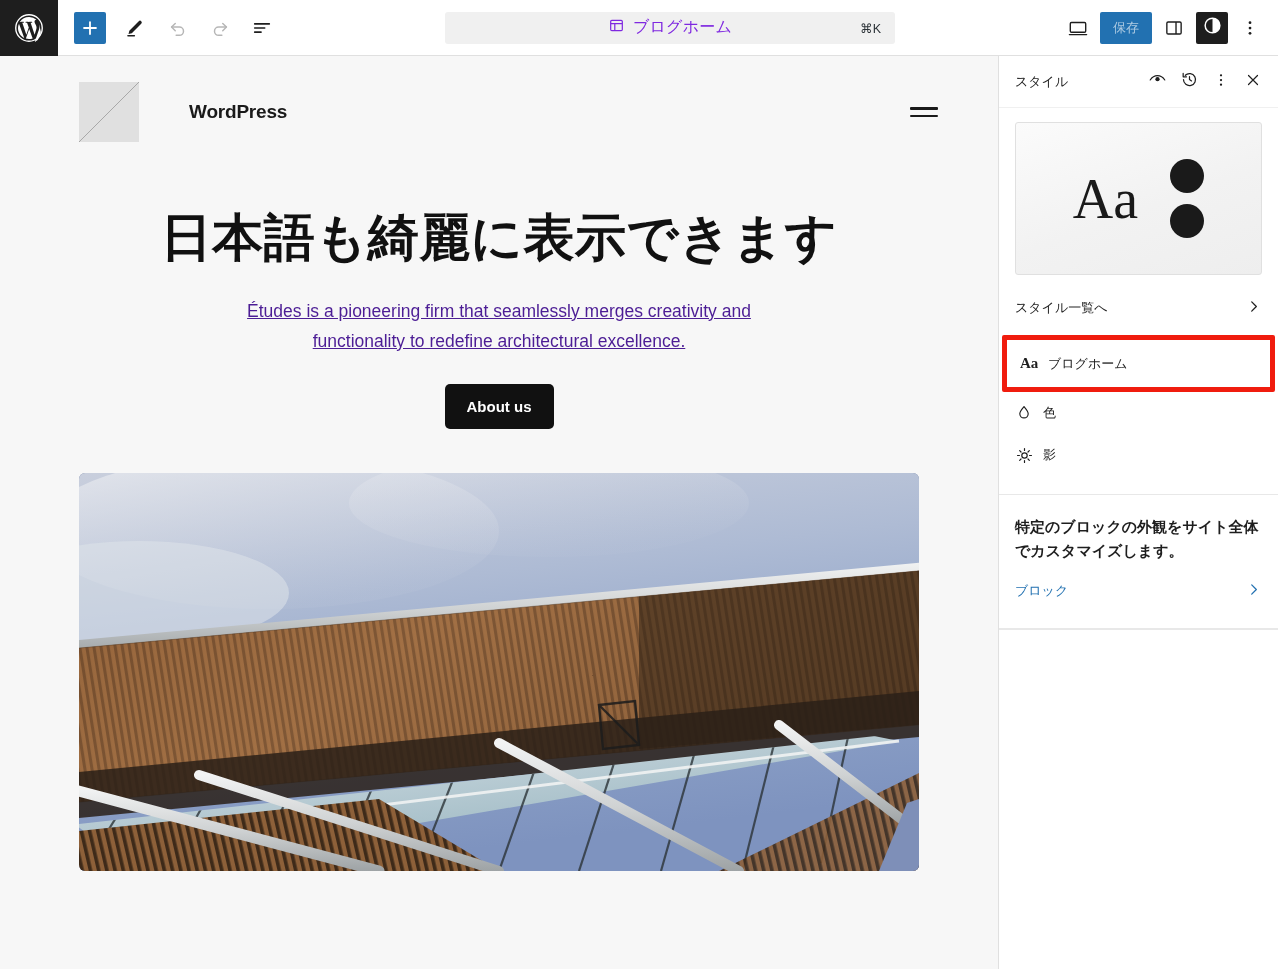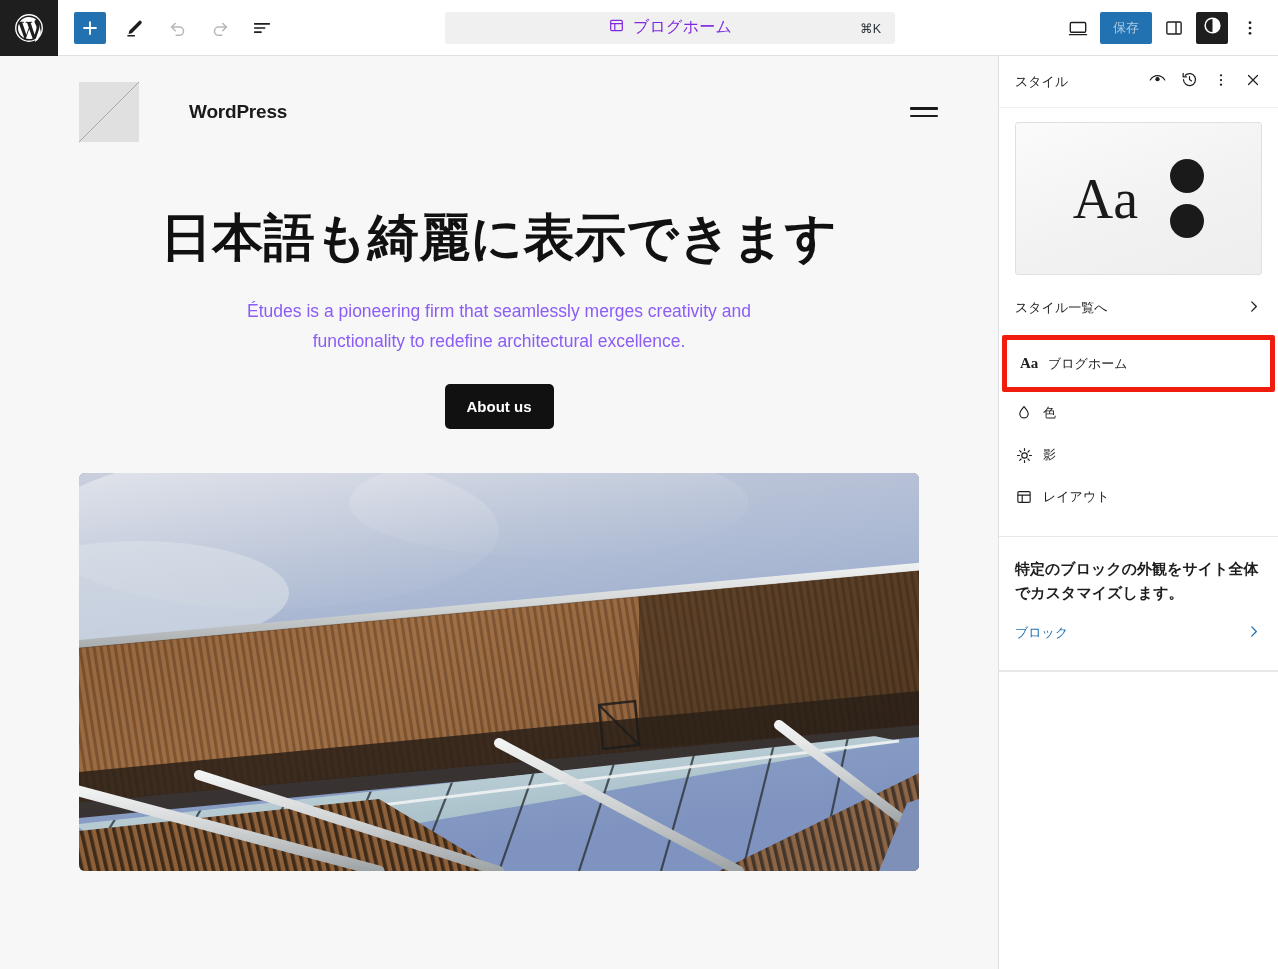--- a/index.html
+++ b/index.html
@@ -149,21 +149,22 @@
     font-weight: bold;
     color: #111111;
     letter-spacing: 0.5px;
     line-height: 1.25;
   }
   .hero p {
     margin: 26px auto 0 auto;
     max-width: 530px;
     font-size: 17.5px;
     line-height: 1.72;
-    color: #8b5cf6;
+    color: #4c1d95;
+    text-decoration: underline;
   }
   .about-btn {
     display: inline-block;
     margin-top: 28px;
     background: #111111;
     color: #ffffff;
     font-size: 15px; font-weight: bold;
     padding: 14px 22px;
     border-radius: 5px;
     border: none; font-family: inherit;
@@ -596,29 +597,20 @@
         <circle cx="12" cy="12" r="3.4" stroke="#1e1e1e" stroke-width="1.5"></circle>
         <g stroke="#1e1e1e" stroke-width="1.5" stroke-linecap="round">
           <path d="M12 3.2v2.4M12 18.4v2.4M3.2 12h2.4M18.4 12h2.4"></path>
           <path d="M5.9 5.9l1.7 1.7M16.4 16.4l1.7 1.7M18.1 5.9l-1.7 1.7M7.6 16.4l-1.7 1.7"></path>
         </g>
       </svg>
     </span>
     <span class="lbl">影</span>
   </div>
 
-  <div class="sb-row">
-    <span class="ic">
-      <svg width="18" height="18" viewBox="0 0 24 24" fill="none">
-        <rect x="3.8" y="4.8" width="16.4" height="14.4" rx="1.6" stroke="#1e1e1e" stroke-width="1.55"></rect>
-        <path d="M3.8 9.4h16.4M9.6 9.4v9.8" stroke="#1e1e1e" stroke-width="1.55"></path>
-      </svg>
-    </span>
-    <span class="lbl">レイアウト</span>
-  </div>
 
   <div style="height:18px"></div>
   <div class="sb-divider"></div>
 
   <div class="sb-section">
     <p class="sb-desc">特定のブロックの外観をサイト全体でカスタマイズします。</p>
     <div class="sb-link-row">
       <span class="link-blue">ブロック</span>
       <span class="chev">
         <svg width="17" height="17" viewBox="0 0 24 24" fill="none">

